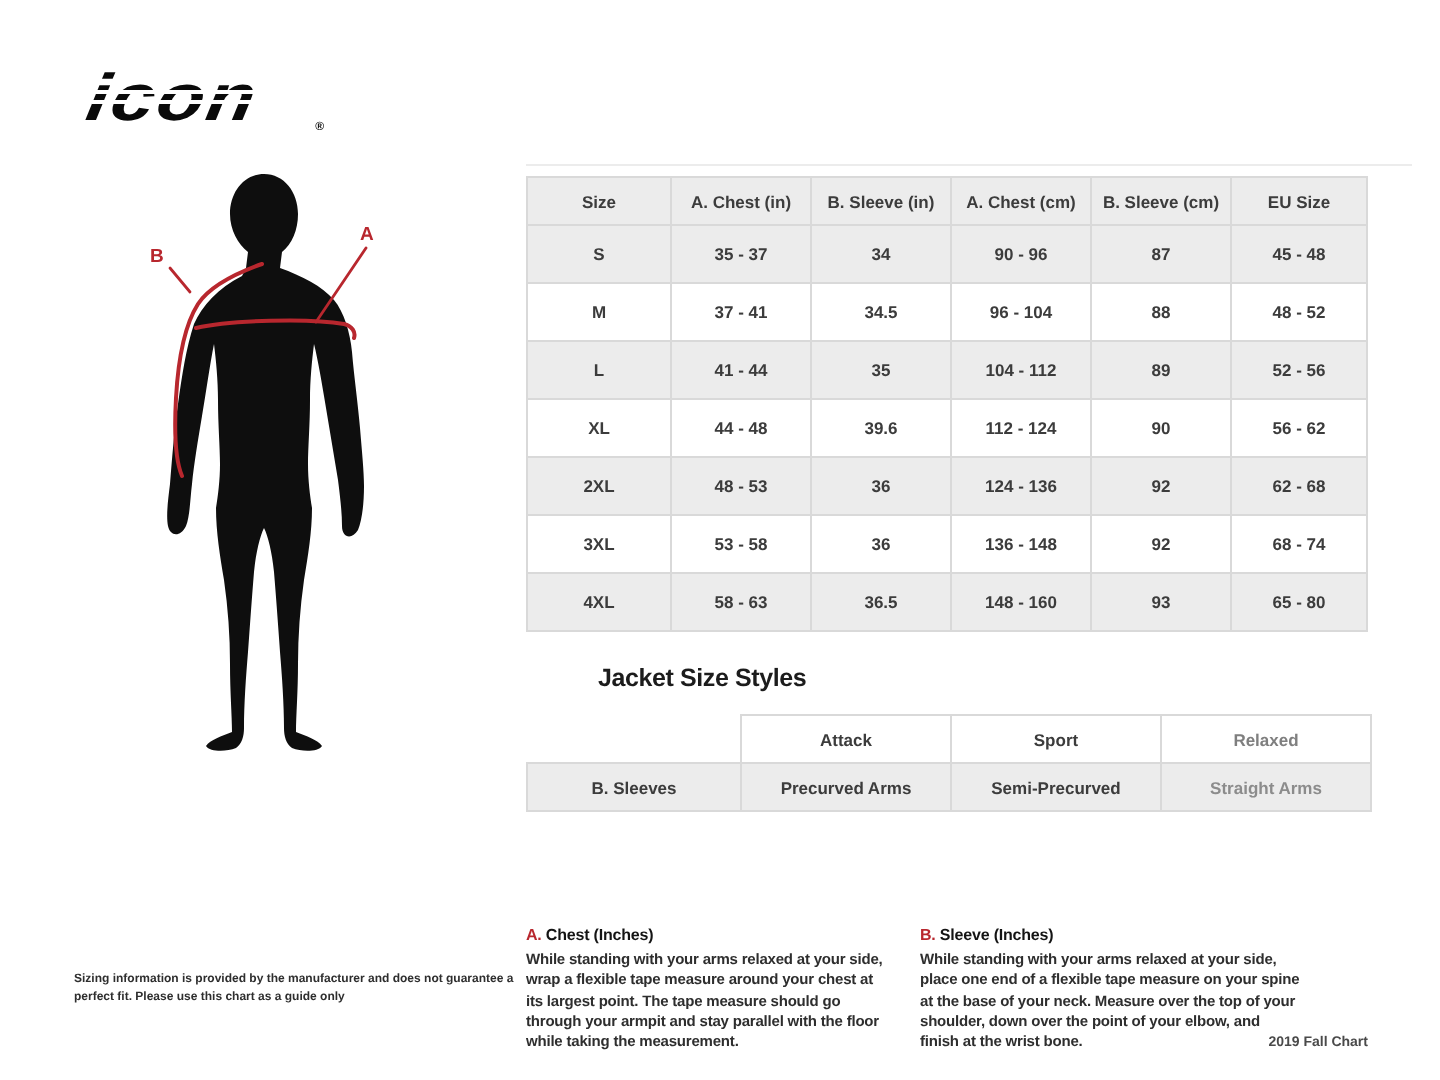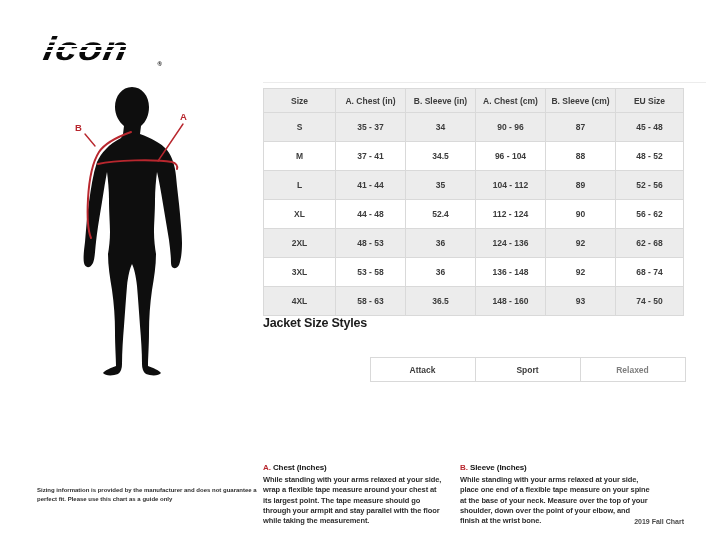--- a/index.html
+++ b/index.html
@@ -23,21 +23,21 @@
   
   .figure-svg { position:absolute; left:55px; top:80px; }
   .body-fill { fill:#0e0e0e; }
   .measure-line { fill:none; stroke:var(--accent-red); stroke-width:2; stroke-linecap:round; }
   .pointer-line { fill:none; stroke:var(--accent-red); stroke-width:1.4; stroke-linecap:round; }
   .fig-label { font-family:"Liberation Sans", sans-serif; font-size:9.5px; font-weight:bold; fill:var(--accent-red); }
 
   
   .sec-title { position:absolute; left:263px; font-size:12.5px; font-weight:bold; color:#1c1c1c; letter-spacing:-0.2px; }
   #title-size  { top:61px; }
-  #title-style { top:316px; }
+  #title-style { top:332px;margin-left:36px; }
   #title-howto { top:443px; }
   .title-rule { position:absolute; left:263px; top:82px; width:443px; height:1px; background:#ececec; }
 
   
   table { border-collapse:collapse; table-layout:fixed; }
   th, td {
     border:1px solid var(--table-border); text-align:center; vertical-align:middle;
     font-size:8.5px; font-weight:bold; color:#3c3c3c; padding:4px; overflow:hidden;
   }
   .size-table { position:absolute; left:263px; top:88px; width:420px; }
@@ -148,21 +148,21 @@
           <td>L</td>
           <td>41 - 44</td>
           <td>35</td>
           <td>104 - 112</td>
           <td>89</td>
           <td>52 - 56</td>
         </tr>
         <tr>
           <td>XL</td>
           <td>44 - 48</td>
-          <td>52.4</td>
+          <td>39.6</td>
           <td>112 - 124</td>
           <td>90</td>
           <td>56 - 62</td>
         </tr>
         <tr>
           <td>2XL</td>
           <td>48 - 53</td>
           <td>36</td>
           <td>124 - 136</td>
           <td>92</td>
@@ -175,36 +175,42 @@
           <td>136 - 148</td>
           <td>92</td>
           <td>68 - 74</td>
         </tr>
         <tr>
           <td>4XL</td>
           <td>58 - 63</td>
           <td>36.5</td>
           <td>148 - 160</td>
           <td>93</td>
-          <td>74 - 50</td>
+          <td>65 - 80</td>
         </tr>
       </tbody>
     </table>
 
   <h2 class="sec-title" id="title-style">Jacket Size Styles</h2>
   <table class="style-table">
       <thead>
         <tr>
           <th></th>
           <th>Attack</th>
           <th>Sport</th>
           <th>Relaxed</th>
         </tr>
       </thead>
       <tbody>
+        <tr>
+          <td>B. Sleeves</td>
+          <td>Precurved Arms</td>
+          <td>Semi-Precurved</td>
+          <td>Straight Arms</td>
+        </tr>
       </tbody>
     </table>
 
 
   <div class="howto-col" id="howto-col-b">
     <div class="howto-head">
       <span class="red-prefix">B.</span><span> Sleeve (Inches)</span>
     </div>
     <div>While standing with your arms relaxed at your side, place one end of a flexible tape measure on your spine at the base of your neck. Measure over the top of your shoulder, down over the point of your elbow, and finish at the wrist bone.</div>
   </div>

